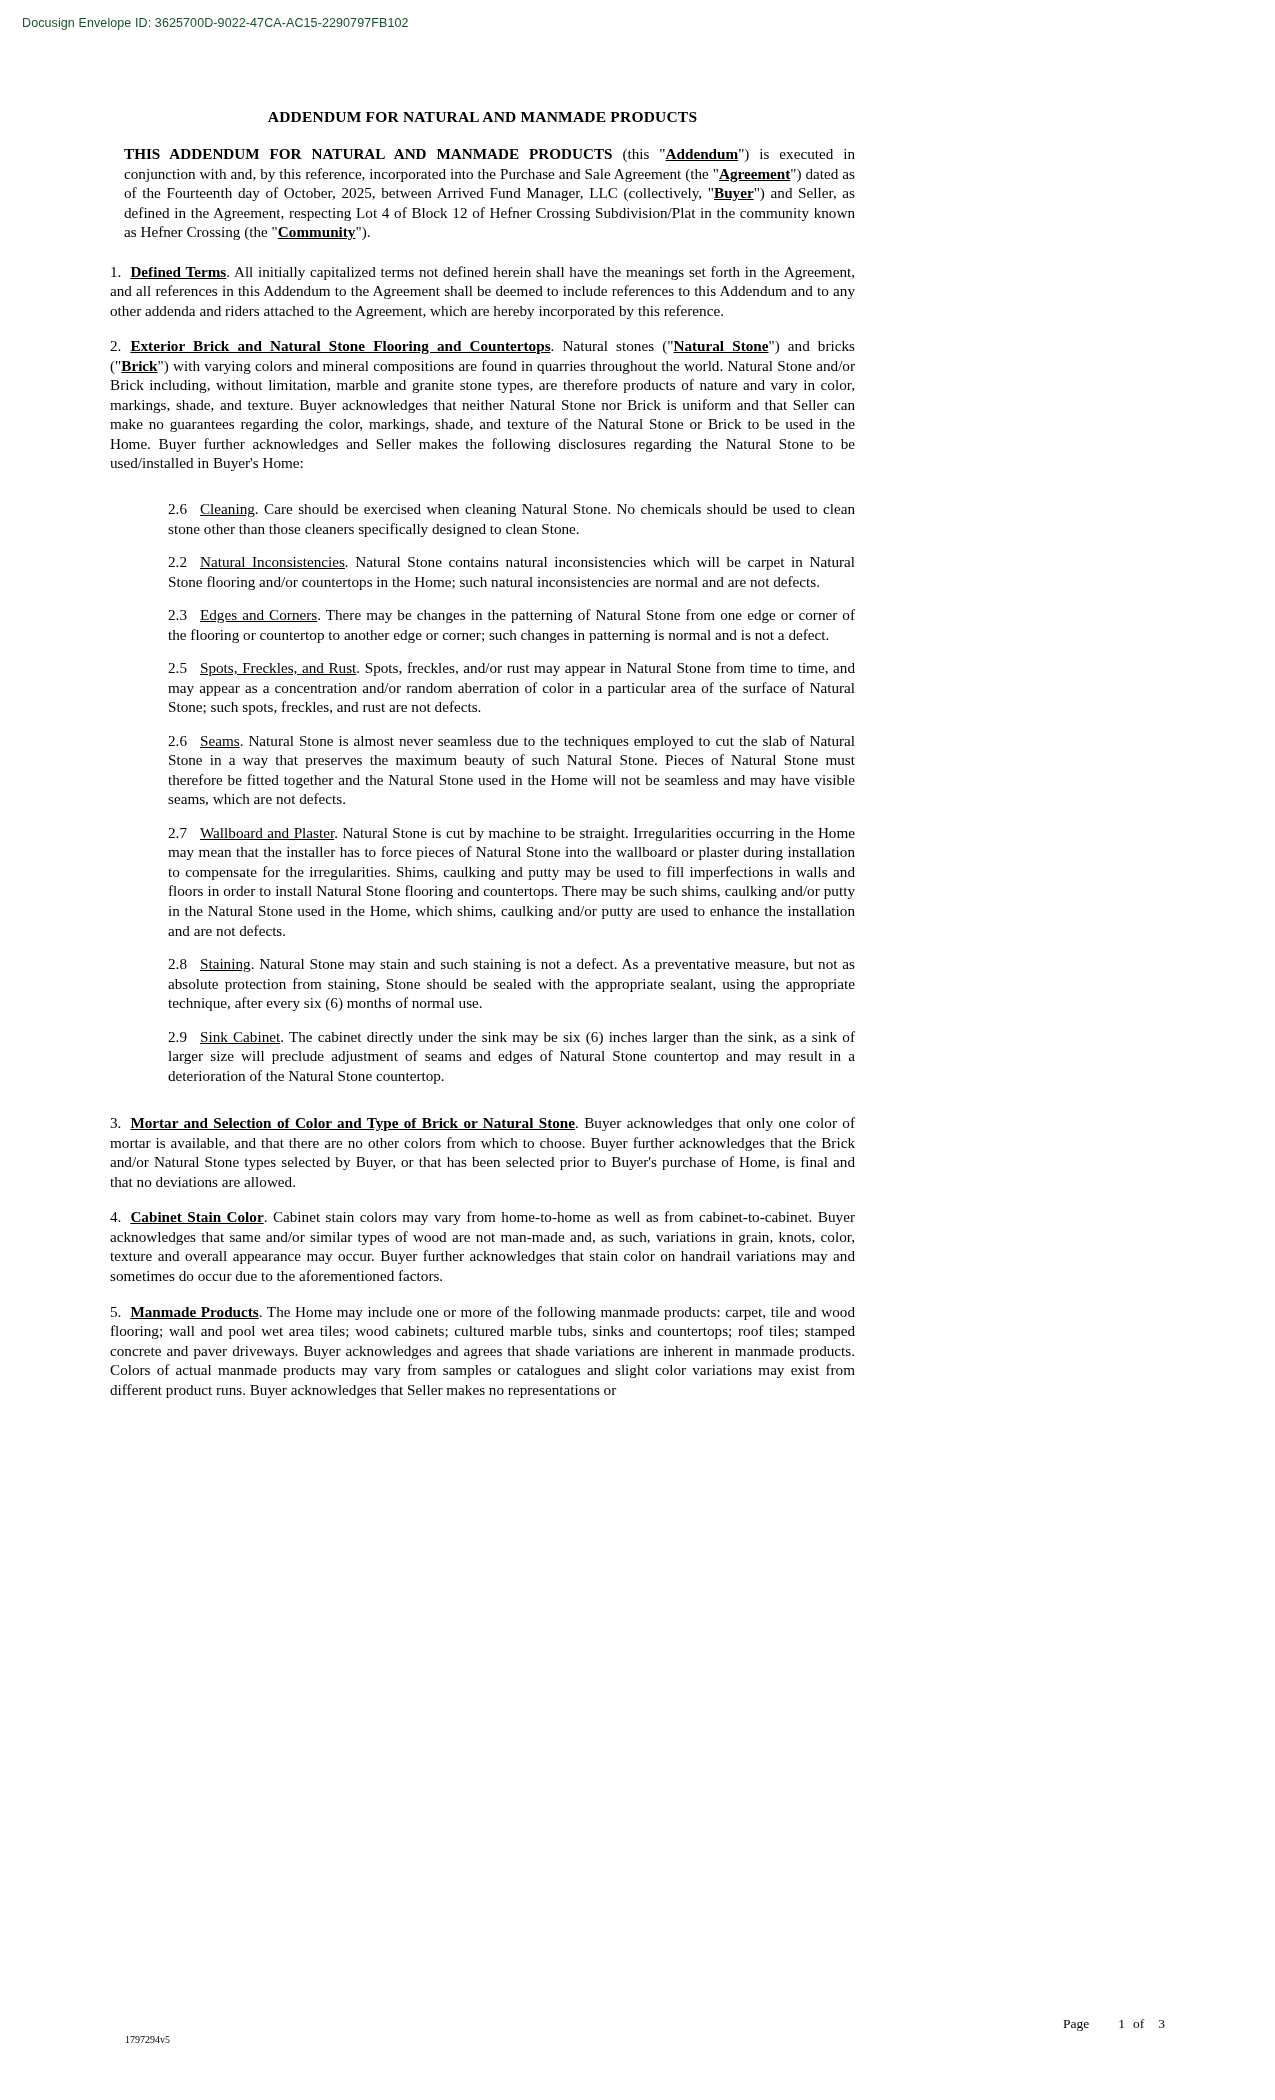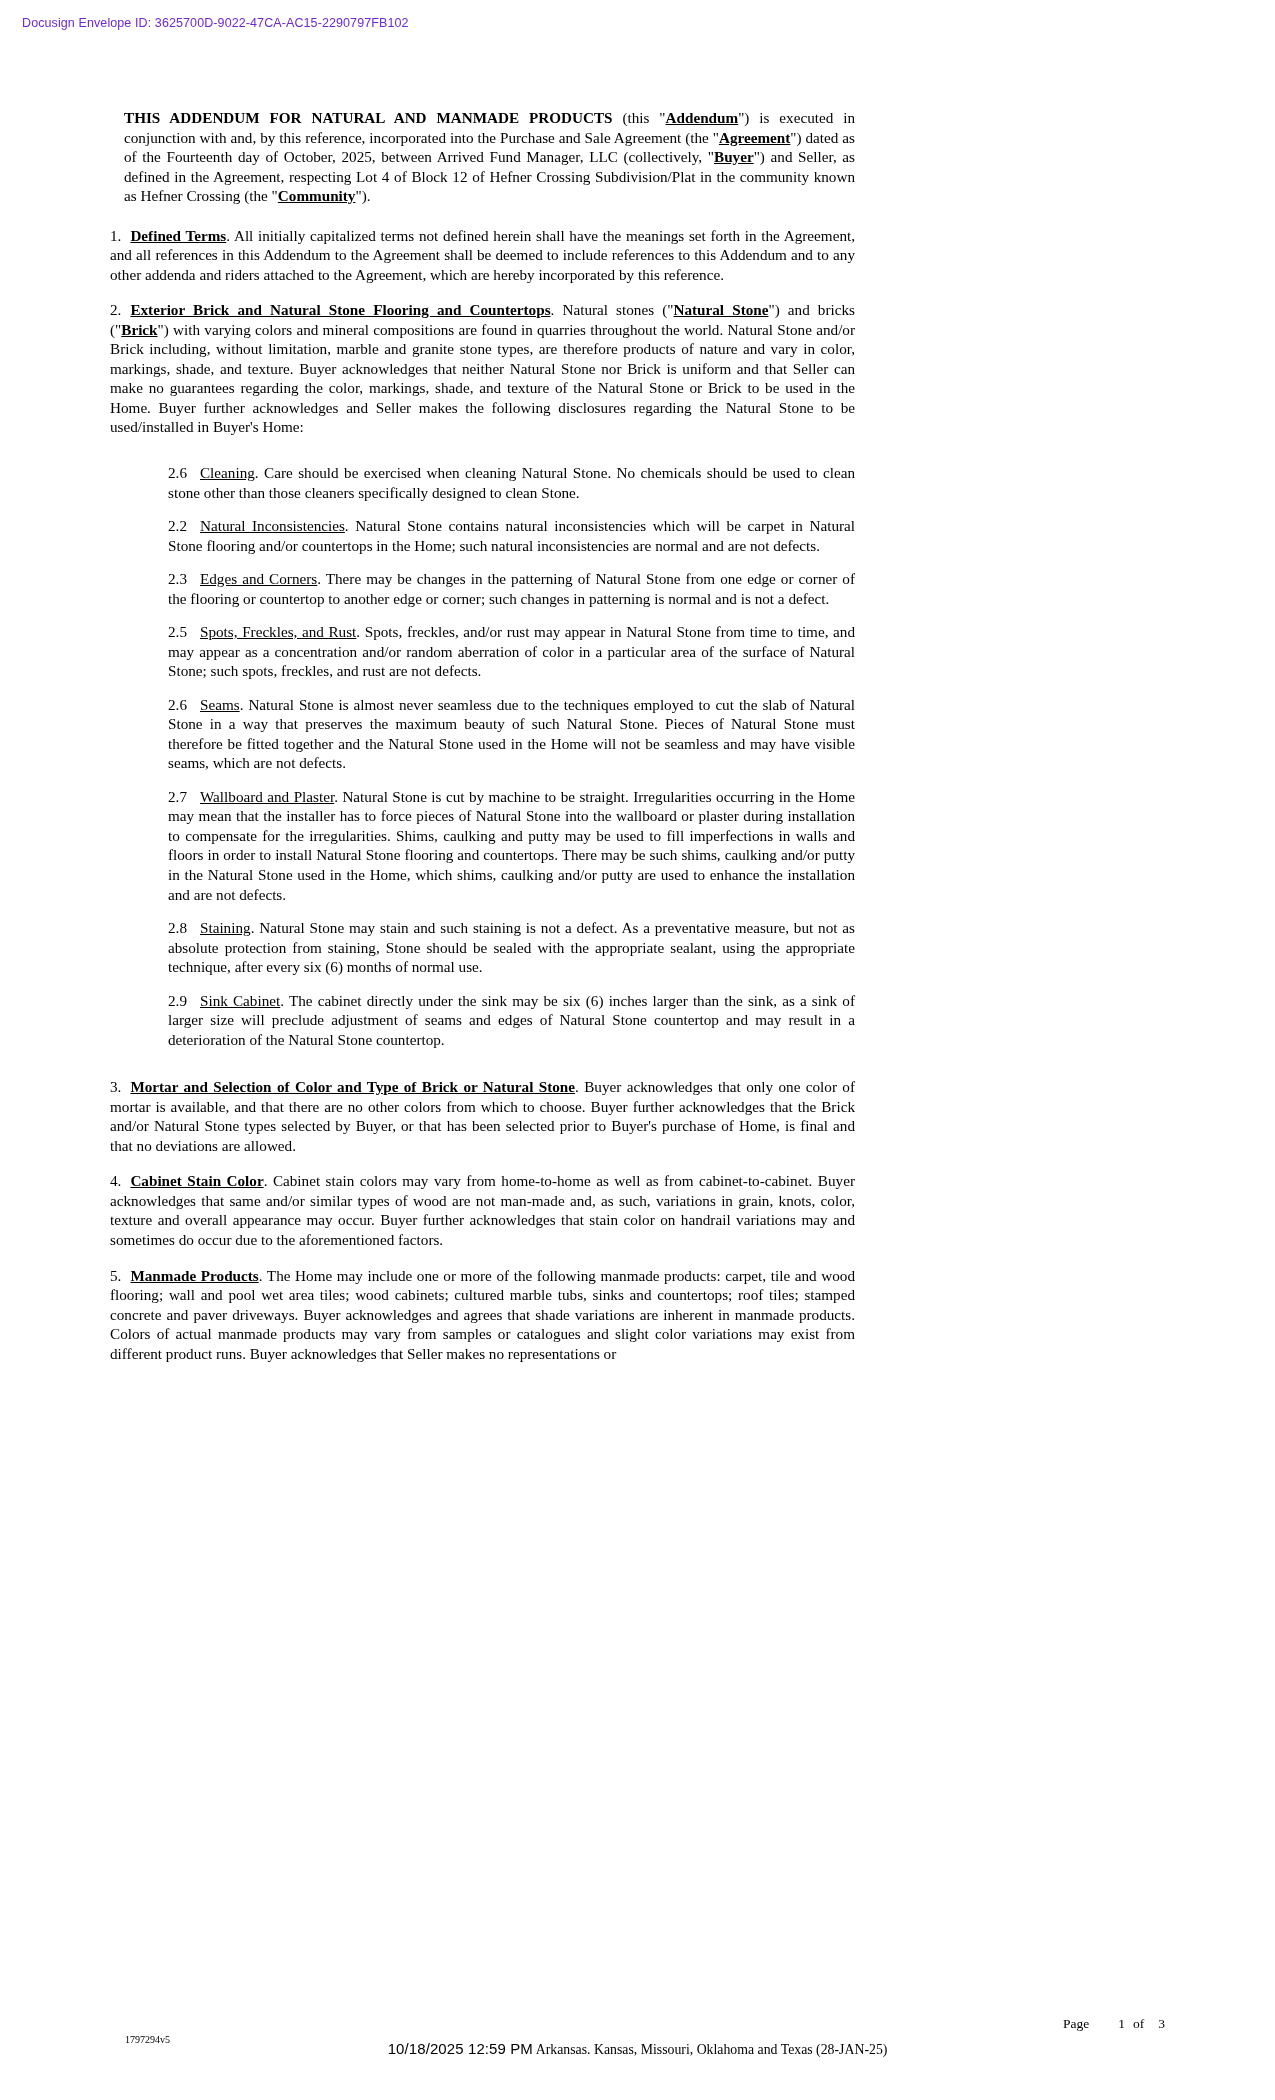--- a/index.html
+++ b/index.html
@@ -14,21 +14,21 @@
   .page {
     position:absolute; inset:0;
     padding:0;
   }
   .envelope-id {
     position:absolute;
     left:22px; top:16px;
     font-family:"Liberation Sans", sans-serif;
     font-size:12.5px;
     letter-spacing:0.1px;
-    color:#6d28d9;
+    color:#14532d;
     white-space:nowrap;
   }
   .content {
     position:absolute;
     left:110px; top:108px;
     width:745px;
   }
   .doc-title {
     text-align:center;
     font-weight:bold;
@@ -101,20 +101,21 @@
 </style>
 </head>
 <body>
 
 <div class="page">
 
   <div class="envelope-id">Docusign Envelope ID: 3625700D-9022-47CA-AC15-2290797FB102</div>
 
   <div class="content">
 
+    <div class="doc-title">ADDENDUM FOR NATURAL AND MANMADE PRODUCTS</div>
 
     <p class="lead"><b>THIS ADDENDUM FOR NATURAL AND MANMADE PRODUCTS</b><span> (this "</span><span class="bu">Addendum</span><span>") is executed in conjunction with and, by this reference, incorporated into the Purchase and Sale Agreement (the "</span><span class="bu">Agreement</span><span>") dated as of the Fourteenth day of October, 2025, between Arrived  Fund Manager, LLC (collectively, "</span><span class="bu">Buyer</span><span>") and Seller, as defined in the Agreement, respecting Lot 4 of Block 12 of Hefner Crossing  Subdivision/Plat in the community known as Hefner Crossing  (the "</span><span class="bu">Community</span><span>").</span></p>
 
     <p class="sec"><span>1.</span><span class="numgap"></span><span class="bu">Defined Terms</span><span>.  All initially capitalized terms not defined herein shall have the meanings set forth in the Agreement, and all references in this Addendum to the Agreement shall be deemed to include references to this Addendum and to any other addenda and riders attached to the Agreement, which are hereby incorporated by this reference.</span></p>
 
     <p class="sec sec-gap"><span>2.</span><span class="numgap"></span><span class="bu">Exterior Brick and Natural Stone Flooring and Countertops</span><span>.  Natural stones ("</span><span class="bu">Natural Stone</span><span>") and bricks ("</span><span class="bu">Brick</span><span>") with varying colors and mineral compositions are found in quarries throughout the world.  Natural Stone and/or Brick including, without limitation, marble and granite stone types, are therefore products of nature and vary in color, markings, shade, and texture.  Buyer acknowledges that neither Natural Stone nor Brick is uniform and that Seller can make no guarantees regarding the color, markings, shade, and texture of the Natural Stone or Brick to be used in the Home. Buyer further acknowledges and Seller makes the following disclosures regarding the Natural Stone to be used/installed in Buyer's Home:</span></p>
 
     <div class="subsection-block">
 
       <p class="sub"><span>2.6</span><span class="numgap-wide"></span><u>Cleaning</u><span>.  Care should be exercised when cleaning Natural Stone.  No chemicals should be used to clean stone other than those cleaners specifically designed to clean Stone.</span></p>
@@ -140,16 +141,15 @@
 
     <p class="sec sec-gap"><span>4.</span><span class="numgap"></span><span class="bu">Cabinet Stain Color</span><span>.  Cabinet stain colors may vary from home-to-home as well as from cabinet-to-cabinet.  Buyer acknowledges that same and/or similar types of wood are not man-made and, as such, variations in grain, knots, color, texture and overall appearance may occur.  Buyer further acknowledges that stain color on handrail variations may and sometimes do occur due to the aforementioned factors.</span></p>
 
     <p class="sec sec-gap"><span>5.</span><span class="numgap"></span><span class="bu">Manmade Products</span><span>.  The Home may include one or more of the following manmade products:  carpet, tile and wood flooring; wall and pool wet area tiles; wood cabinets; cultured marble tubs, sinks and countertops; roof tiles; stamped concrete and paver driveways.  Buyer acknowledges and agrees that shade variations are inherent in manmade products.  Colors of actual manmade products may vary from samples or catalogues and slight color variations may exist from different product runs.  Buyer acknowledges that Seller makes no representations or</span></p>
 
   </div>
 
   <div class="footer">
     <div class="doc-num">1797294v5</div>
     <div class="page-count"><span class="lbl">Page</span><span class="n1">1</span><span class="of">of</span><span>3</span></div>
-    <div class="footer-center"><span class="stamp">10/18/2025 12:59 PM</span> <span class="states">Arkansas. Kansas, Missouri, Oklahoma and Texas (28-JAN-25)</span></div>
   </div>
 
 </div>
 
 </body></html>

